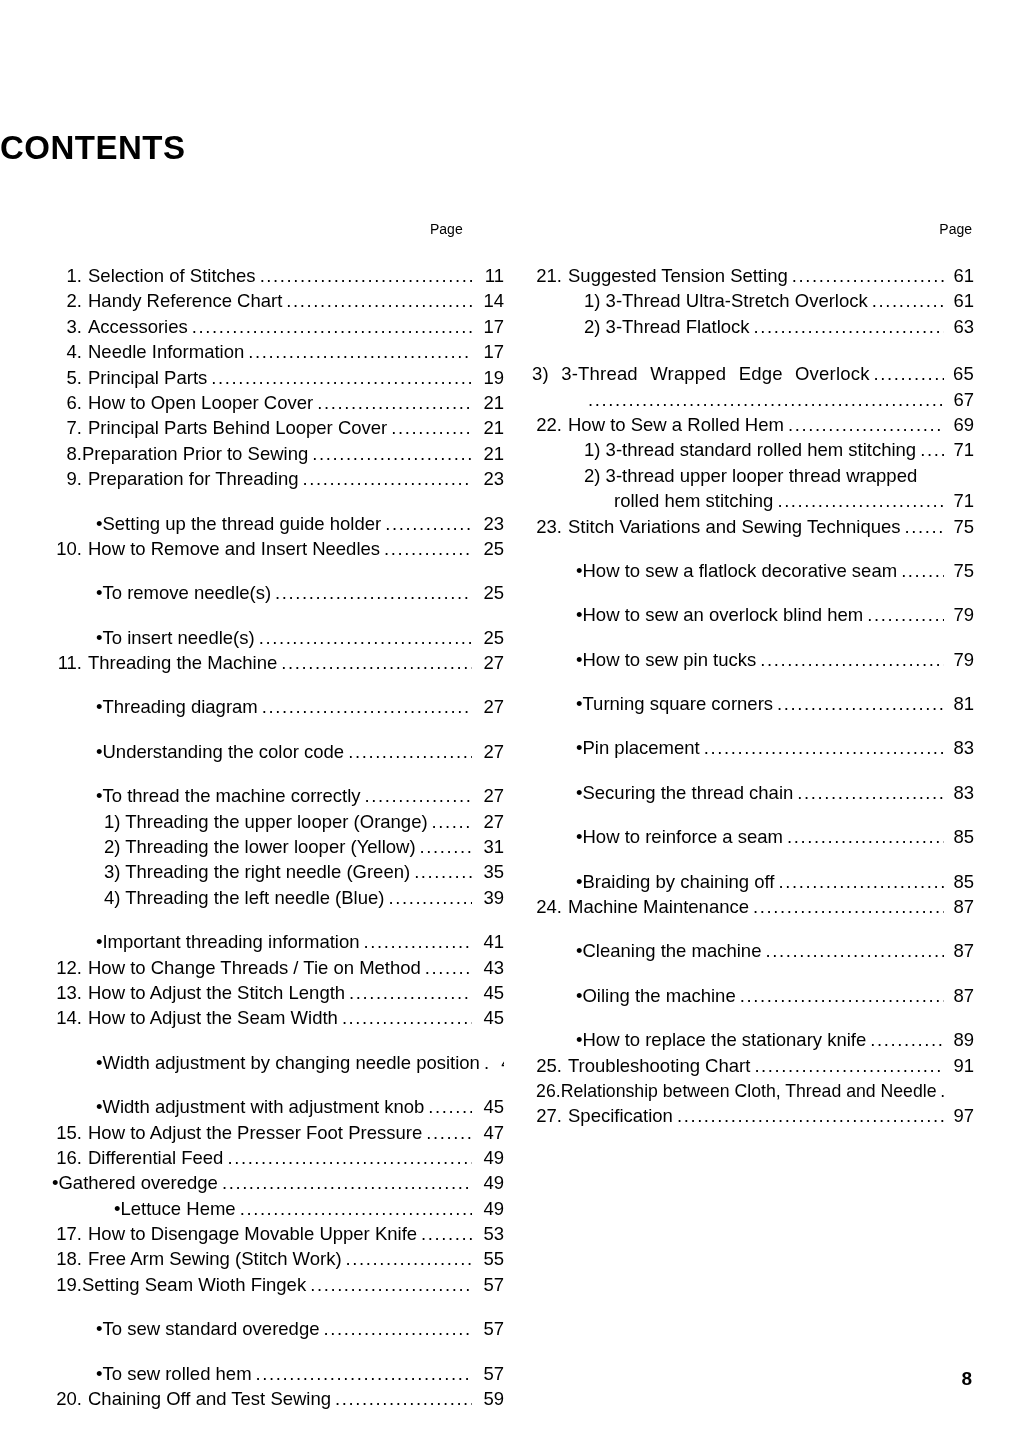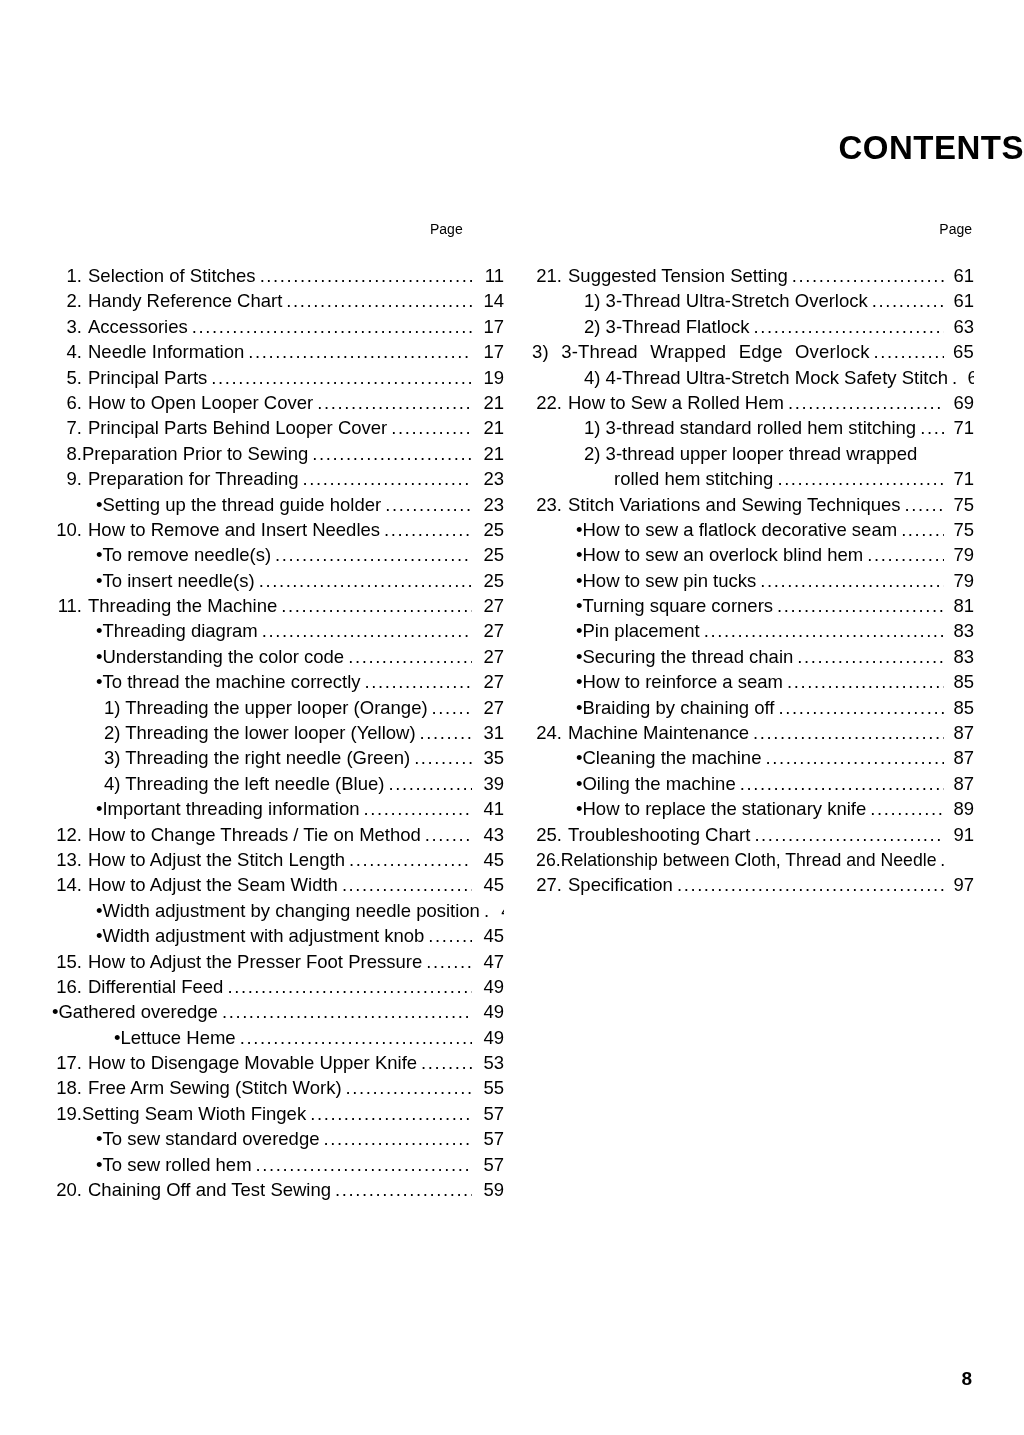--- a/index.html
+++ b/index.html
@@ -22,21 +22,21 @@
     inset: 0;
     background: #ffffff;
   }
 
   
   .doc-title {
     position: absolute;
     top: 106px;
     left: 0;
     width: 1024px;
-    text-align: right;
+    text-align: left;
     font-size: 33px;
     font-weight: bold;
     letter-spacing: 0.5px;
     line-height: 40px;
   }
 
   
   .col {
     position: absolute;
     top: 218px;
@@ -98,21 +98,21 @@
   }
   .col-left  .toc-page { width: 30px; }
   .col-right .toc-page { width: 28px; }
 
   
   .lvl-0 .toc-num { width: 30px; margin-right: 6px; }
   .lvl-0 { padding-left: 0; }
 
   .lvl-tight .toc-num { width: 30px; margin-right: 0px; }
 
-  .lvl-bullet { padding-left: 44px; }
+  .lvl-bullet { padding-left: 44px; margin-top: 19px; }
   .lvl-bullet .toc-num { width: 0; margin: 0; }
 
   .lvl-bullet-flush { padding-left: 0px; }
   .lvl-bullet-flush .toc-num { width: 0; margin: 0; }
 
   .lvl-bullet-deep { padding-left: 62px; }
   .lvl-bullet-deep .toc-num { width: 0; margin: 0; }
 
   .lvl-paren { padding-left: 52px; }
   .lvl-paren .toc-num { width: 0; margin: 0; }
@@ -121,21 +121,21 @@
   .lvl-paren-out .toc-num { width: 0; margin: 0; }
 
   .lvl-cont { padding-left: 82px; }
   .lvl-cont .toc-num { width: 0; margin: 0; }
 
   
   .no-dots .toc-dots { visibility: hidden; }
   .no-dots .toc-page { visibility: hidden; }
 
   
-  .wide-space { letter-spacing: 0.2px; word-spacing: 7px; }
+  .wide-space { letter-spacing: 0.2px; word-spacing: 7px; margin-top: 22px; }
   .condensed  { transform: scaleX(0.955); transform-origin: left center; }
 
   
   .folio {
     position: absolute;
     left: 0;
     top: 1367px;
     width: 972px;
     text-align: right;
     font-size: 19px;
@@ -400,21 +400,20 @@
           <span class="toc-page">63</span>
         </li>
         <li class="toc-row lvl-paren-out wide-space">
           <span class="toc-num"></span>
           <span class="toc-label">3)  3-Thread  Wrapped  Edge  Overlock</span>
           <span class="toc-dots"></span>
           <span class="toc-page">65</span>
         </li>
         <li class="toc-row lvl-paren">
           <span class="toc-num"></span>
-          <span class="toc-label">4) 4-Thread Ultra-Stretch Mock Safety Stitch</span>
           <span class="toc-dots"></span>
           <span class="toc-page">67</span>
         </li>
         <li class="toc-row lvl-0">
           <span class="toc-num">22.</span>
           <span class="toc-label">How to Sew a Rolled Hem</span>
           <span class="toc-dots"></span>
           <span class="toc-page">69</span>
         </li>
         <li class="toc-row lvl-paren">

